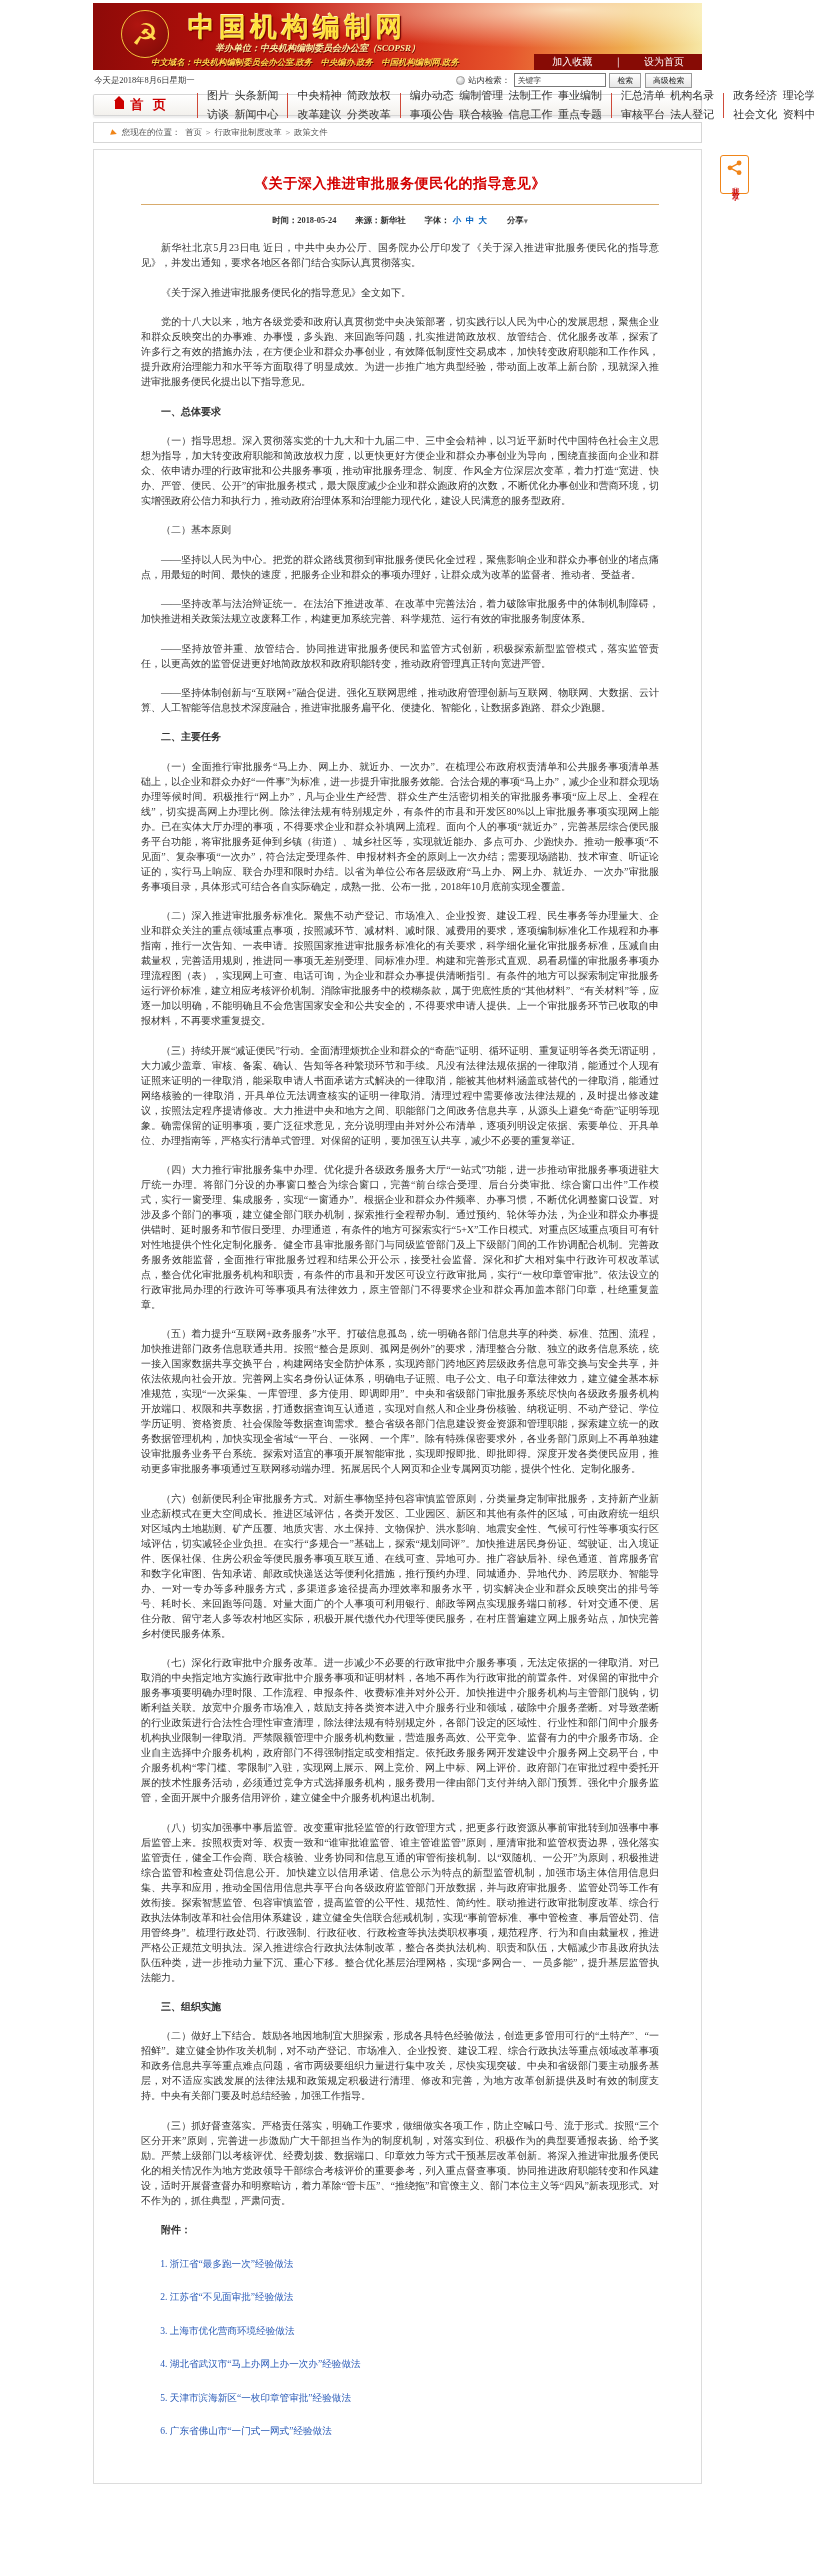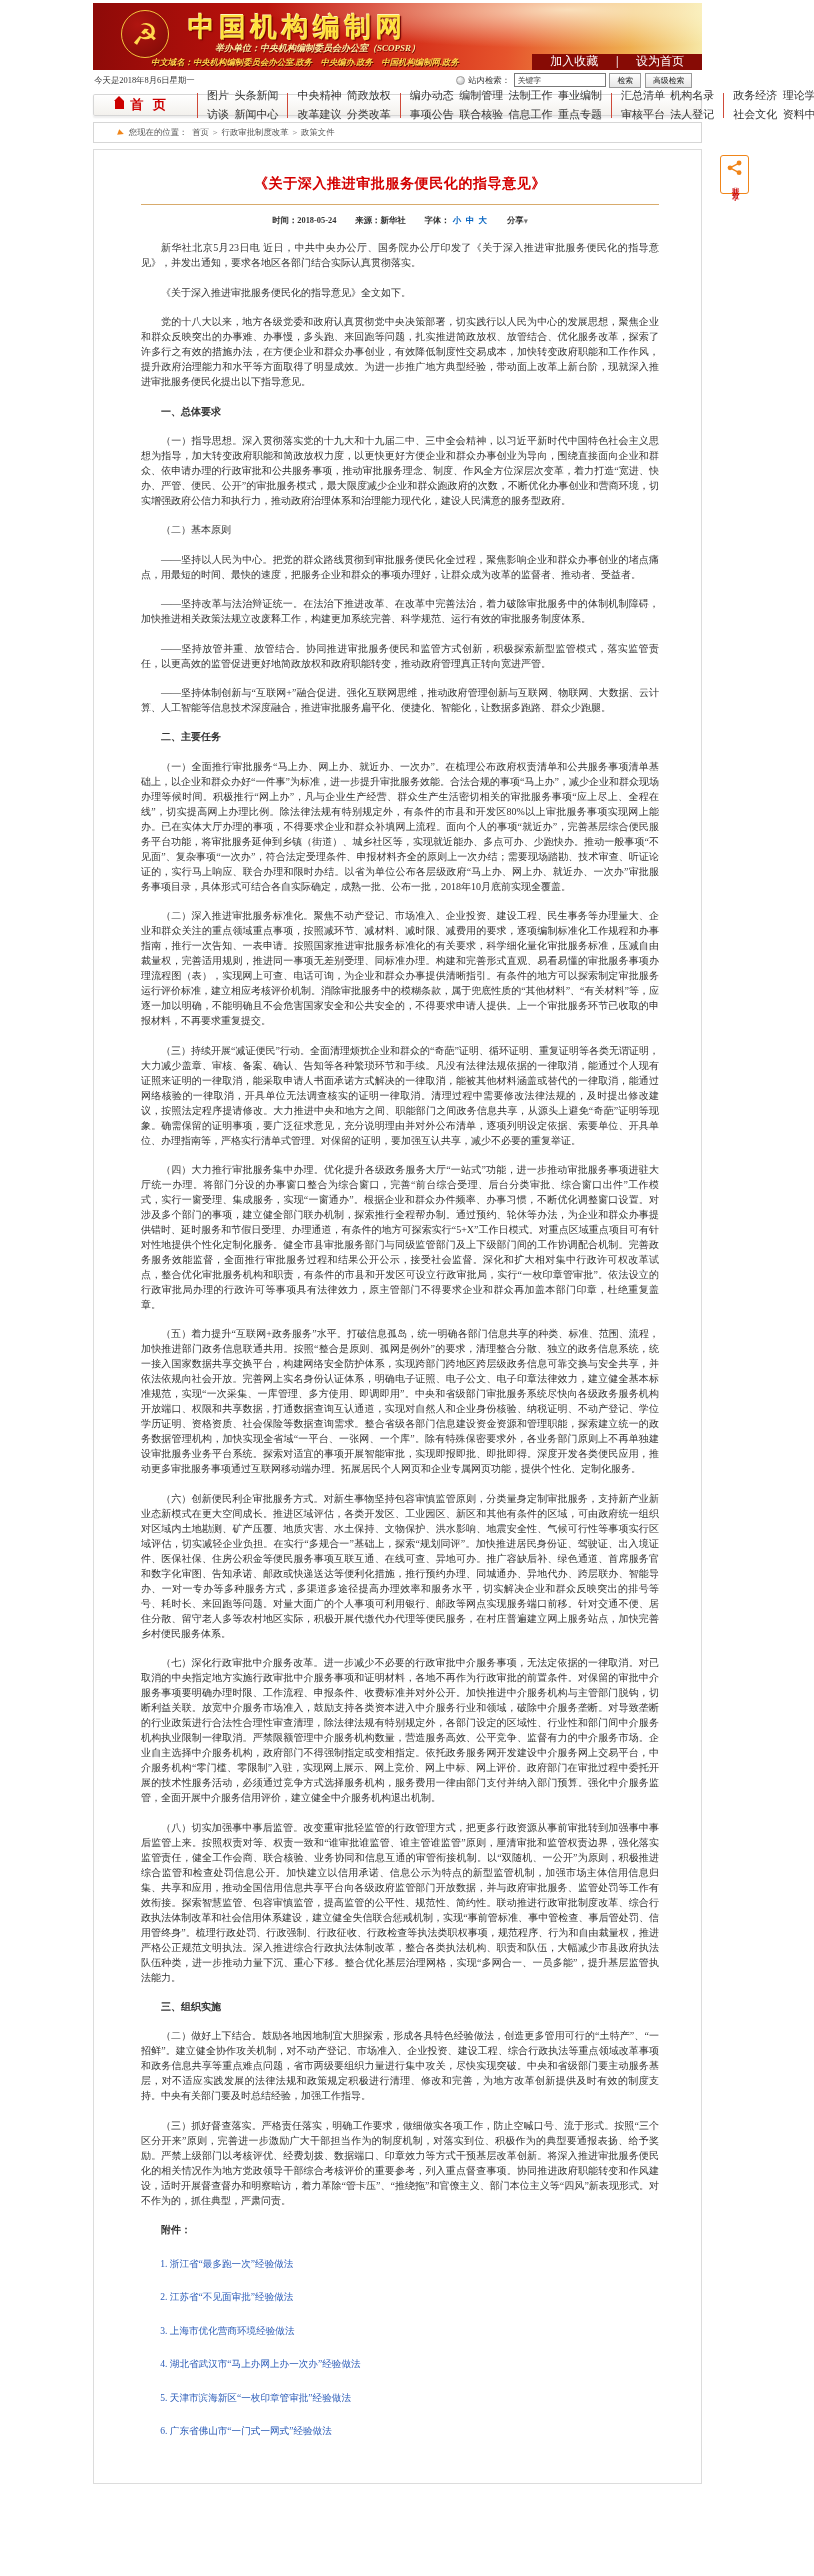--- a/index.html
+++ b/index.html
@@ -17,21 +17,21 @@
     display:flex; align-items:center; justify-content:center; z-index:2;
     color:#ffd84d; font-size:30px; font-family:"DejaVu Sans",sans-serif; }
   .site-title { position:absolute; left:95px; top:6px; z-index:2; font-weight:bold;
     font-size:26.5px; letter-spacing:4.8px; color:#ffe23f;
     text-shadow:1.2px 1.2px 1.2px #6d0300, -0.6px -0.6px 0 #fff8c0; }
   .organizer { position:absolute; left:122px; top:39px; z-index:2; color:#ffe9a0;
     font-size:9px; font-style:italic; font-weight:bold; text-shadow:0.6px 0.6px 0.6px #600; }
   .domain-line { position:absolute; left:58px; bottom:1.8px; z-index:2; color:#ffd24a;
     font-size:8.4px; font-style:italic; font-weight:bold; text-shadow:0.6px 0.6px 0.6px #500; }
   .fav-strip { position:absolute; right:0; bottom:0; z-index:3; height:16.3px; padding:0 18px;
-    background:#870b05; color:#fff; font-size:12px; display:flex; align-items:center; gap:13px; }
+    background:#870b05; color:#fff; font-size:10px; display:flex; align-items:center; gap:21px; }
   .fav-strip .lnk { cursor:pointer; }
 
   
   .utility { height:20.5px; display:flex; align-items:center; justify-content:space-between;
     font-size:8.4px; color:#333; padding:0 1.2px; }
   .search-box { display:flex; align-items:center; gap:3.6px; margin-right:8.4px; }
   .search-ball { width:9px; height:9px; border-radius:50%; border:0.6px solid #999;
     background:radial-gradient(circle at 35% 30%,#fff,#bbb); }
   .search-box input { width:92px; height:14px; border:0.6px solid #777; font-size:7.8px;
     padding:0 3px; color:#444; font-family:inherit; }
@@ -48,21 +48,21 @@
   .house .roof { position:absolute; top:-4.8px; left:0; width:0; height:0;
     border-left:5.4px solid transparent; border-right:5.4px solid transparent; border-bottom:5.4px solid #c00; }
   .house .base { position:absolute; top:0.6px; left:1.2px; width:8.4px; height:7.8px; background:#c00; }
   .nav-sep { width:0; height:25px; border-left:0.6px solid #cf4a3a; }
   .nav-group { padding:0 9px; display:flex; flex-direction:column; gap:4.2px; }
   .nav-row { display:flex; gap:5.4px; font-size:11px; color:#333; white-space:nowrap; }
   .nav-link { cursor:pointer; }
 
   
   .crumbbar { margin-top:6px; border:0.6px solid #d6d6d6; height:21px; display:flex;
-    align-items:center; padding:0 24px; font-size:8.4px; color:#555; gap:4.8px; background:#fff; }
+    align-items:center; padding:0 17px; font-size:8.4px; color:#555; gap:4.8px; background:#fff; }
   .pointer-icon { width:0; height:0; border-top:3.6px solid transparent; border-bottom:3.6px solid transparent;
     border-left:6px solid #f08519; transform:rotate(20deg); }
   .crumb-link { cursor:pointer; }
   .crumb-sep { color:#888; }
 
   
   .card { margin-top:6px; border:0.6px solid #dcdcdc; background:#fff; padding:25px 42px 24px 47px; }
   .a-title { text-align:center; color:#d40000; font-weight:bold; font-size:14px; letter-spacing:0.6px; }
   .a-divider { border:none; border-top:0.6px solid #d8ab6c; margin:10.8px 0 0; }
   .a-meta { margin-top:10.2px; text-align:center; font-size:8.4px; color:#333; }

